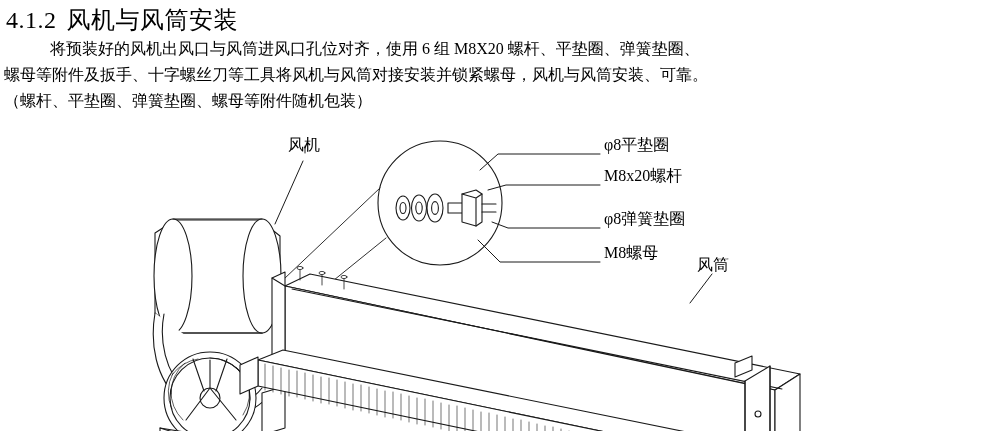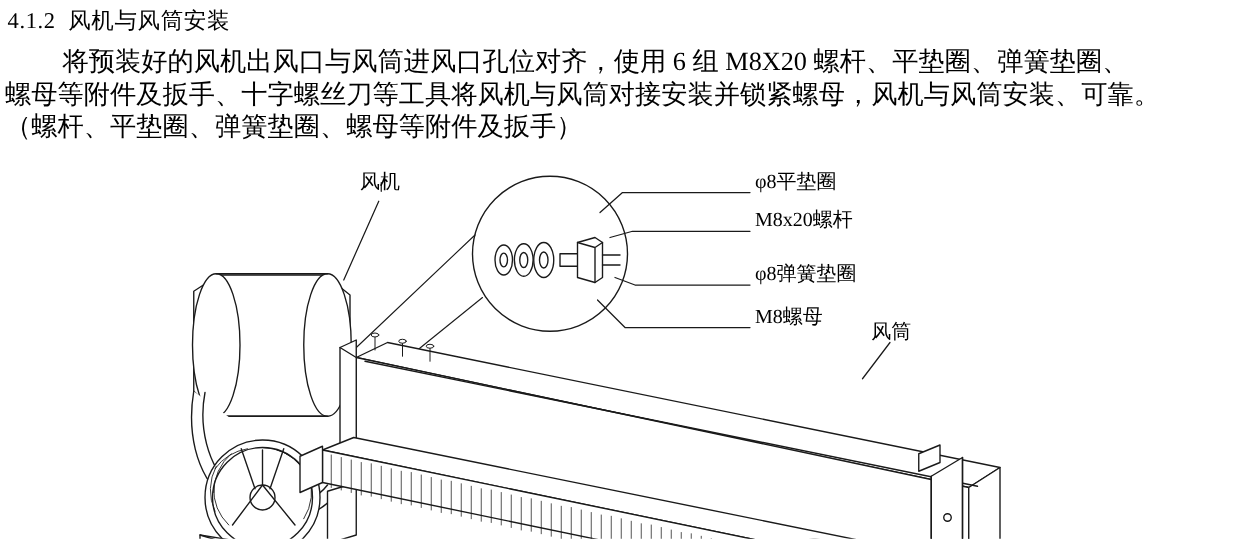--- a/index.html
+++ b/index.html
@@ -17,34 +17,34 @@
   }
   .page {
     position: relative;
     width: 1000px;
     height: 431px;
   }
   .heading {
     position: absolute;
     left: 6px;
     top: 4px;
-    font-size: 18px;
+    font-size: 24px;
     font-family: "Liberation Serif", "DejaVu Serif", serif;
     letter-spacing: 0.5px;
     white-space: nowrap;
   }
   .heading .num {
     margin-right: 10px;
   }
   .body-text {
     position: absolute;
     left: 4px;
     top: 36px;
     width: 992px;
-    font-size: 21px;
+    font-size: 16px;
     line-height: 26px;
     text-align: justify;
     text-justify: inter-ideograph;
   }
   .body-text p {
     margin: 0;
     white-space: nowrap;
   }
   .indent {
     display: inline-block;
@@ -71,21 +71,21 @@
 
 <div class="page">
 
   <div class="heading">
     <span class="num">4.1.2</span><span>风机与风筒安装</span>
   </div>
 
   <div class="body-text">
     <p><span class="indent"></span><span>将预装好的风机出风口与风筒进风口孔位对齐，使用 6 组 M8X20 螺杆、平垫圈、弹簧垫圈、</span></p>
     <p>螺母等附件及扳手、十字螺丝刀等工具将风机与风筒对接安装并锁紧螺母，风机与风筒安装、可靠。</p>
-    <p>（螺杆、平垫圈、弹簧垫圈、螺母等附件及扳手）</p>
+    <p>（螺杆、平垫圈、弹簧垫圈、螺母等附件随机包装）</p>
   </div>
 
   <div class="figure">
     <svg width="1000" height="303" viewBox="0 0 1000 303" xmlns="http://www.w3.org/2000/svg">
       <g fill="none" stroke="#1a1a1a" stroke-width="1.1" stroke-linejoin="round" stroke-linecap="round">
 
         <g>
 
           <path d="M155 185 L155 105 L175 92 L260 92 L280 108 L280 190 L262 205 L176 205 Z" fill="#ffffff"></path>
 

